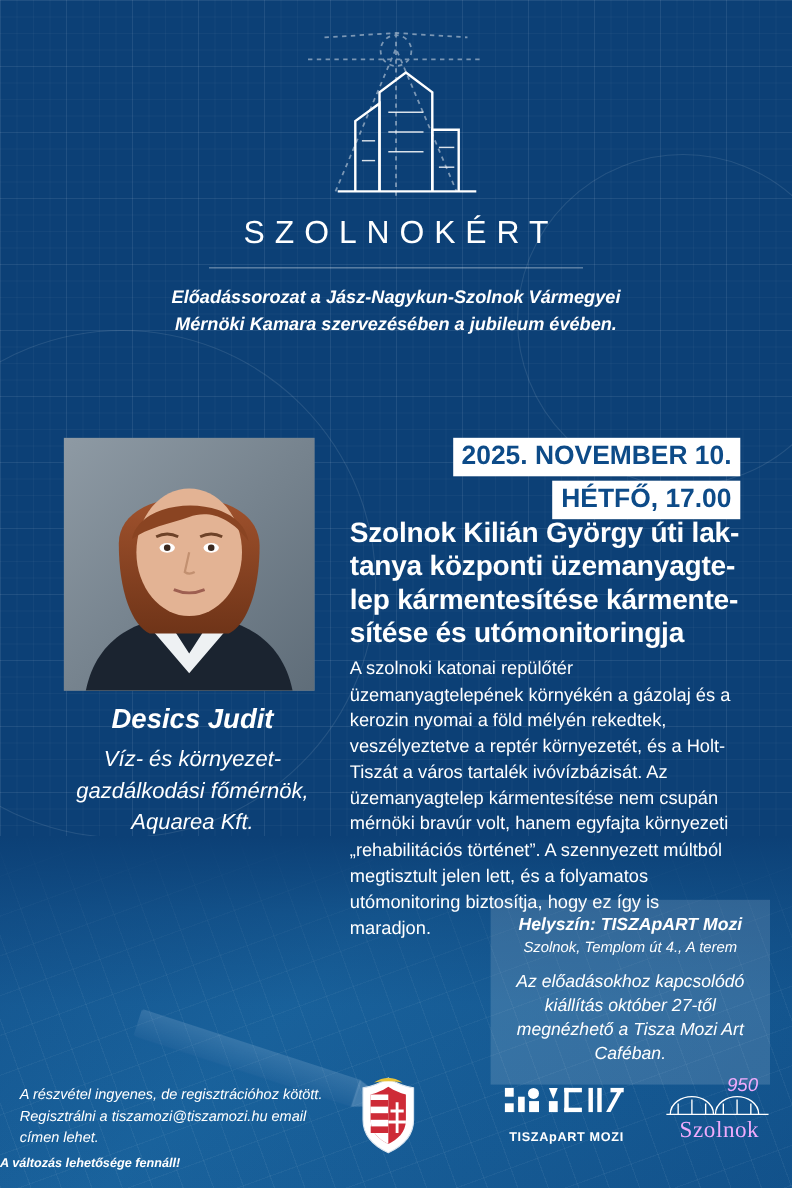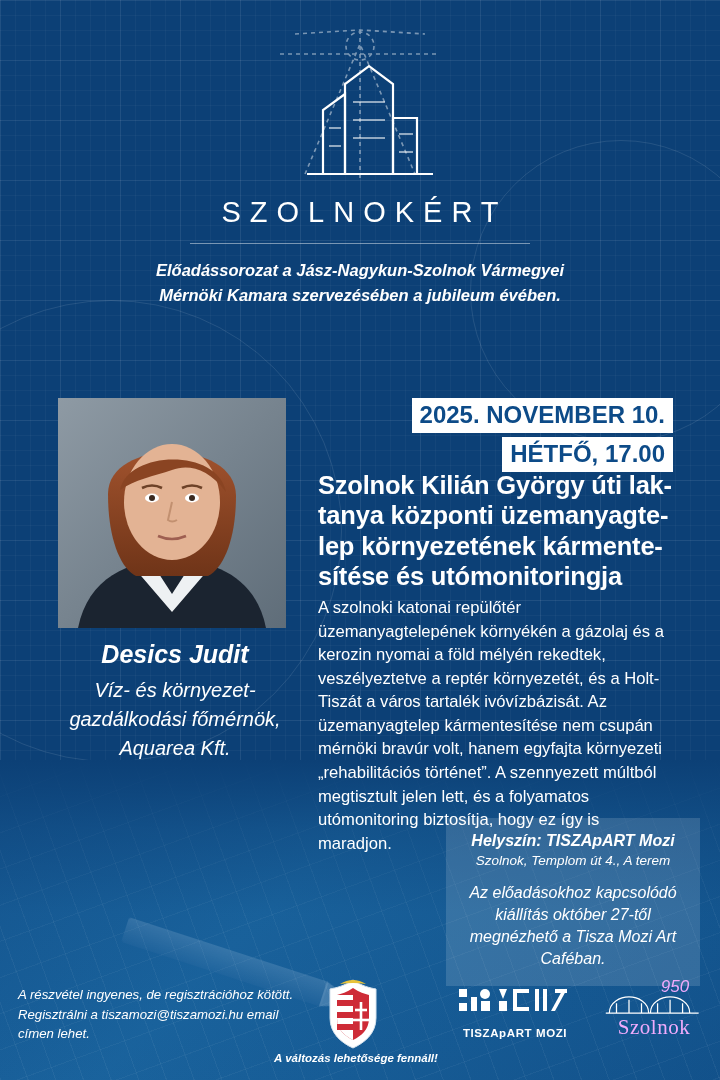--- a/index.html
+++ b/index.html
@@ -276,21 +276,21 @@
   .szolnok-name {
     font-size: 21px;
     letter-spacing: 0.5px;
     font-family: "Liberation Serif", serif;
   }
   .slogan {
     position: absolute;
     left: 0;
     top: 1052px;
     width: 712px;
-    text-align: center;
+    text-align: left;
     color: #ffffff;
     font-size: 11.5px;
     font-style: italic;
     font-weight: bold;
   }
 </style>
 </head>
 <body>
 
 <div class="poster">
@@ -381,21 +381,21 @@
     <div>Víz- és környezet-</div>
     <div>gazdálkodási főmérnök,</div>
     <div>Aquarea Kft.</div>
   </div>
 
   <div class="date-block">
     <div class="date-line">2025. NOVEMBER 10.</div><br>
     <div class="date-line">HÉTFŐ, 17.00</div>
   </div>
 
-  <div class="talk-title">Szolnok Kilián György úti lak-tanya központi üzemanyagte-lep környezetének kármente-sítése és utómonitoringja</div>
+  <div class="talk-title">Szolnok Kilián György úti lak-tanya központi üzemanyagte-lep kármentesítése kármente-sítése és utómonitoringja</div>
   <div class="talk-body">A szolnoki katonai repülőtér üzemanyagtelepének környékén a gázolaj és a kerozin nyomai a föld mélyén rekedtek, veszélyeztetve a reptér környezetét, és a Holt-Tiszát a város tartalék ivóvízbázisát. Az üzemanyagtelep kármentesítése nem csupán mérnöki bravúr volt, hanem egyfajta környezeti „rehabilitációs történet”. A szennyezett múltból megtisztult jelen lett, és a folyamatos utómonitoring biztosítja, hogy ez így is maradjon.</div>
 
   <div class="venue-box">
     <div class="venue-title">Helyszín: TISZApART Mozi</div>
     <div class="venue-addr">Szolnok, Templom út 4., A terem</div>
     <div class="venue-expo">Az előadásokhoz kapcsolódó kiállítás október 27-től megnézhető a Tisza Mozi Art Caféban.</div>
   </div>
 
   <div class="footer-note">A részvétel ingyenes, de regisztrációhoz kötött. Regisztrálni a tiszamozi@tiszamozi.hu email címen lehet.</div>
 

